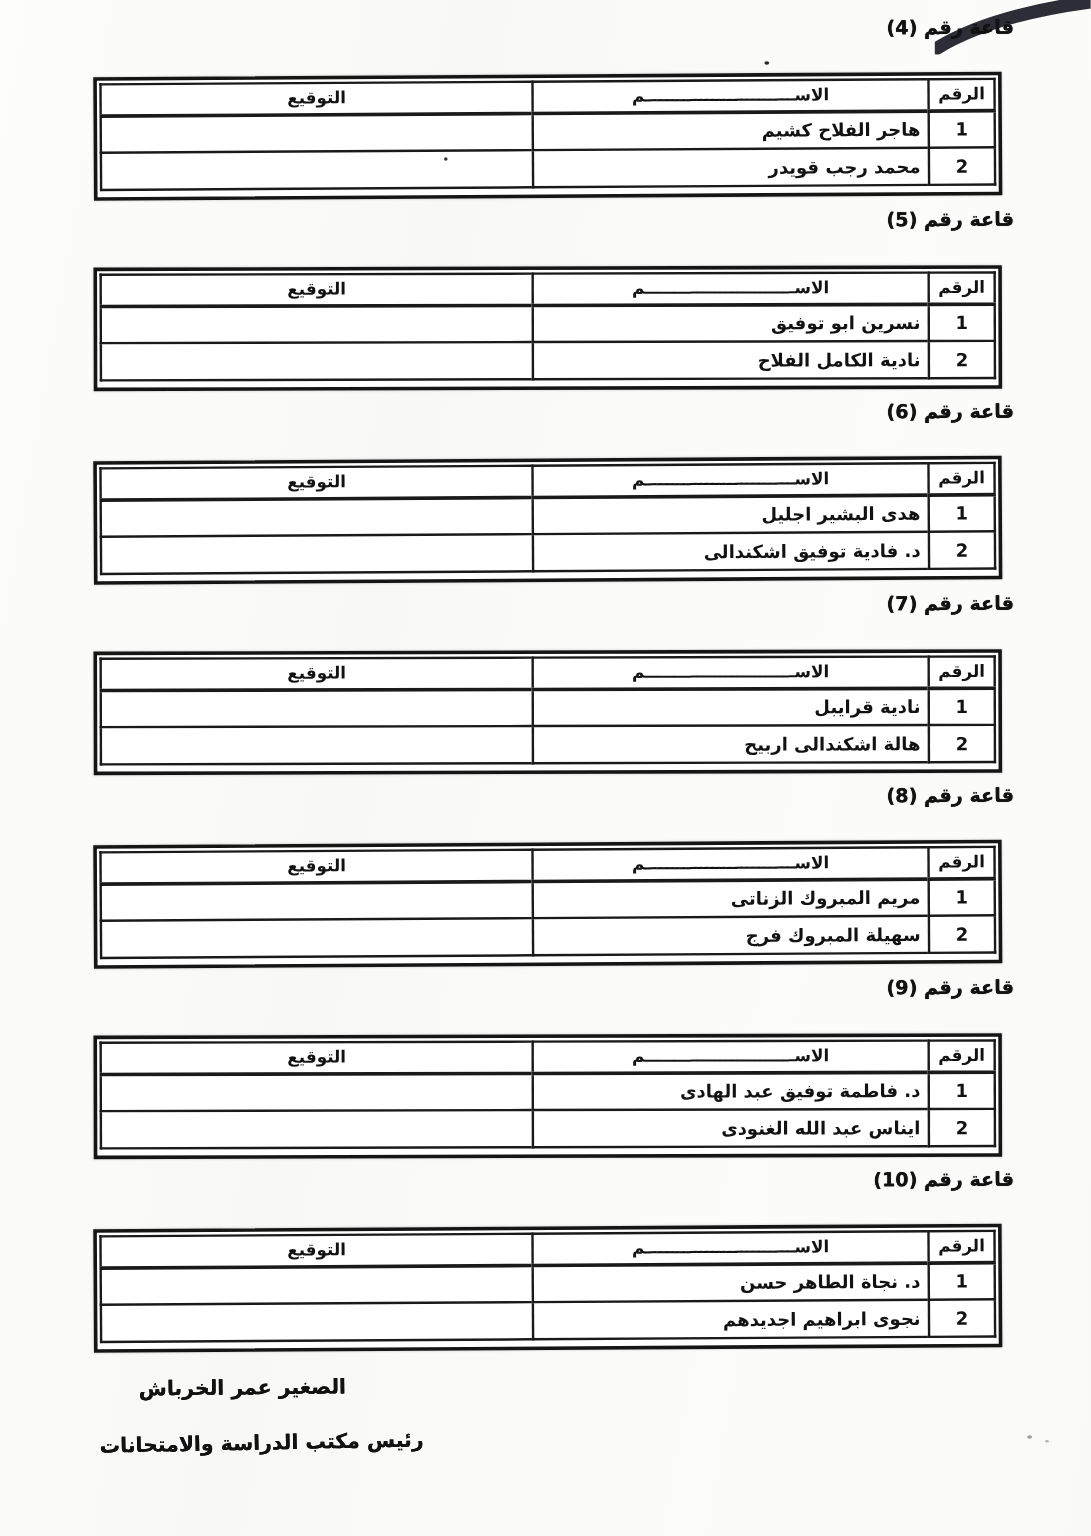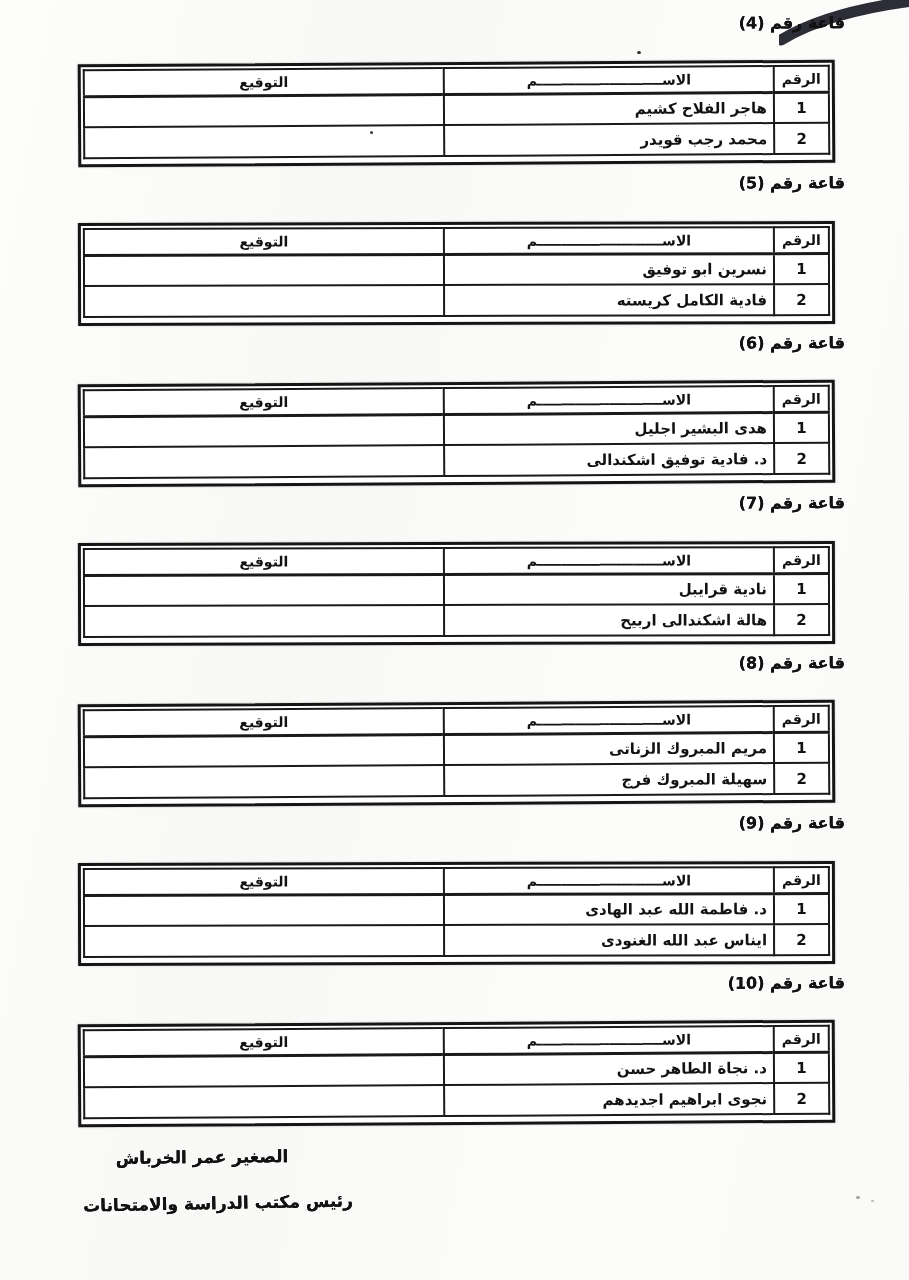--- a/index.html
+++ b/index.html
@@ -152,21 +152,21 @@
             </tr>
           </thead>
           <tbody>
             <tr>
               <td class="cell-num col-num">1</td>
               <td class="cell-name col-name">نسرين ابو توفيق</td>
               <td class="cell-sig col-sig"></td>
             </tr>
             <tr>
               <td class="cell-num col-num">2</td>
-              <td class="cell-name col-name">فادية الكامل كريسته</td>
+              <td class="cell-name col-name">نادية الكامل الفلاح</td>
               <td class="cell-sig col-sig"></td>
             </tr>
           </tbody>
         </table>
       </div>
     </section>
 
     <section class="hall">
       <h2 class="hall-title">قاعة رقم (6)</h2>
       <div class="table-frame">
@@ -255,21 +255,21 @@
           <thead>
             <tr>
               <th class="col-num">الرقم</th>
               <th class="col-name">الاســــــــــــــــــــــــــم</th>
               <th class="col-sig">التوقيع</th>
             </tr>
           </thead>
           <tbody>
             <tr>
               <td class="cell-num col-num">1</td>
-              <td class="cell-name col-name">د. فاطمة الله عبد الهادى</td>
+              <td class="cell-name col-name">د. فاطمة توفيق عبد الهادى</td>
               <td class="cell-sig col-sig"></td>
             </tr>
             <tr>
               <td class="cell-num col-num">2</td>
               <td class="cell-name col-name">ايناس عبد الله الغنودى</td>
               <td class="cell-sig col-sig"></td>
             </tr>
           </tbody>
         </table>
       </div>

